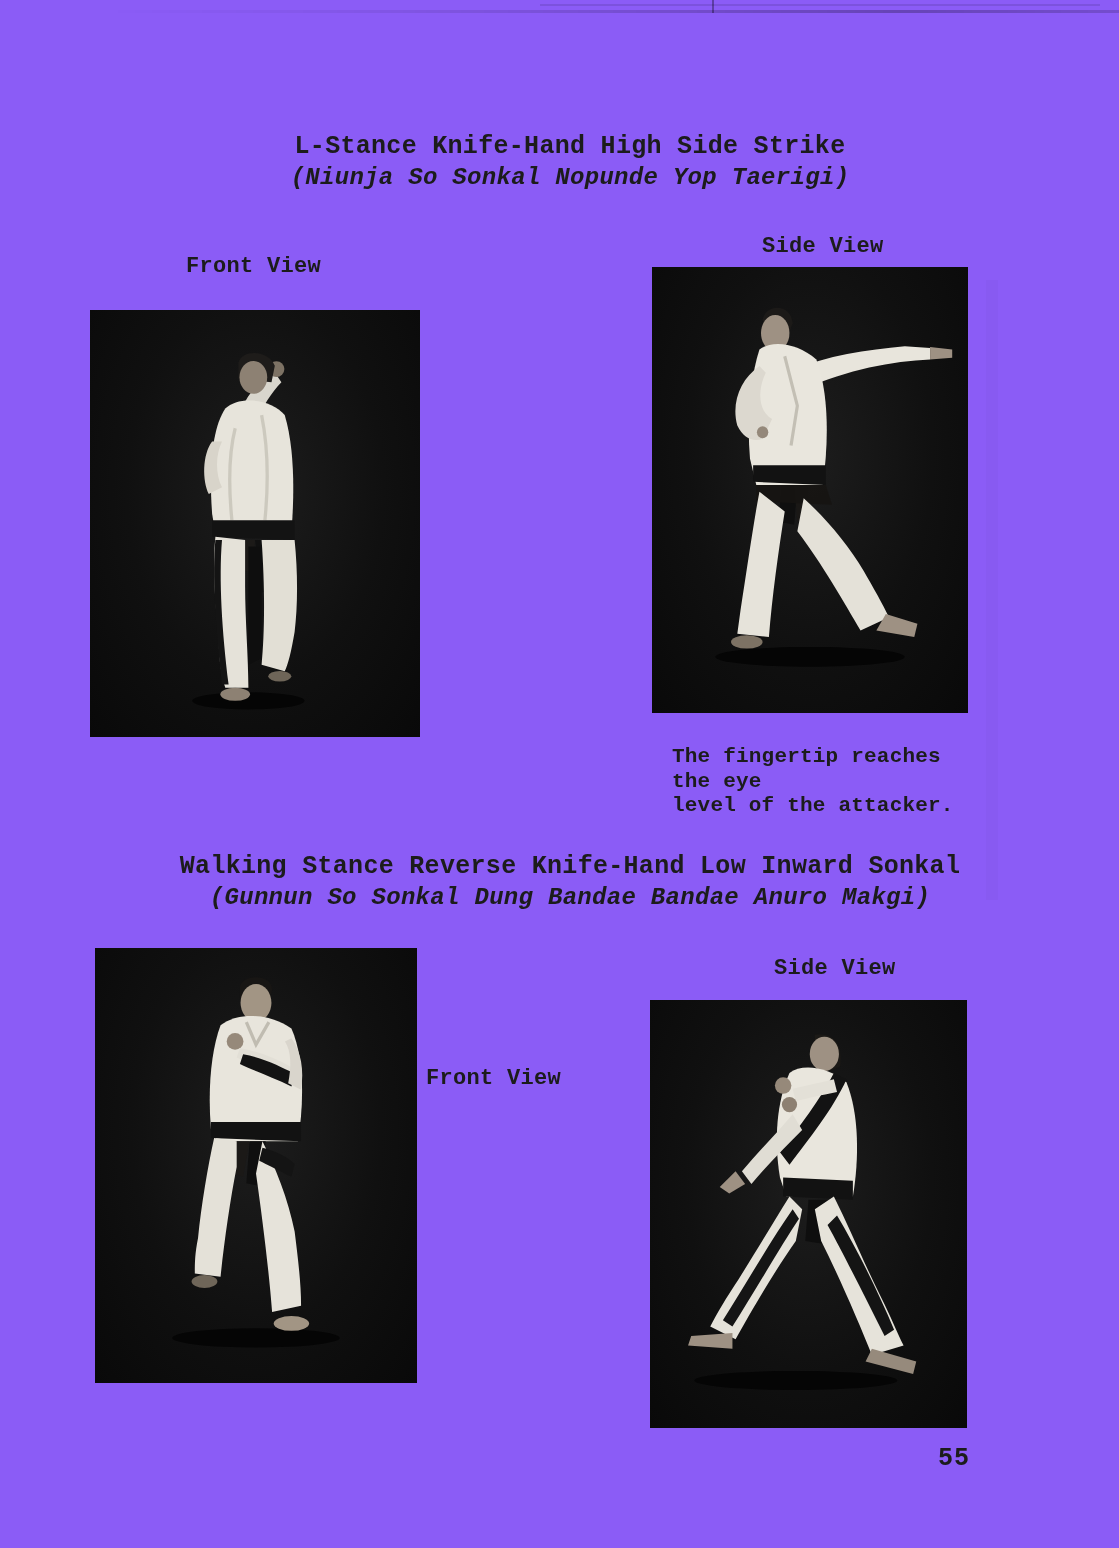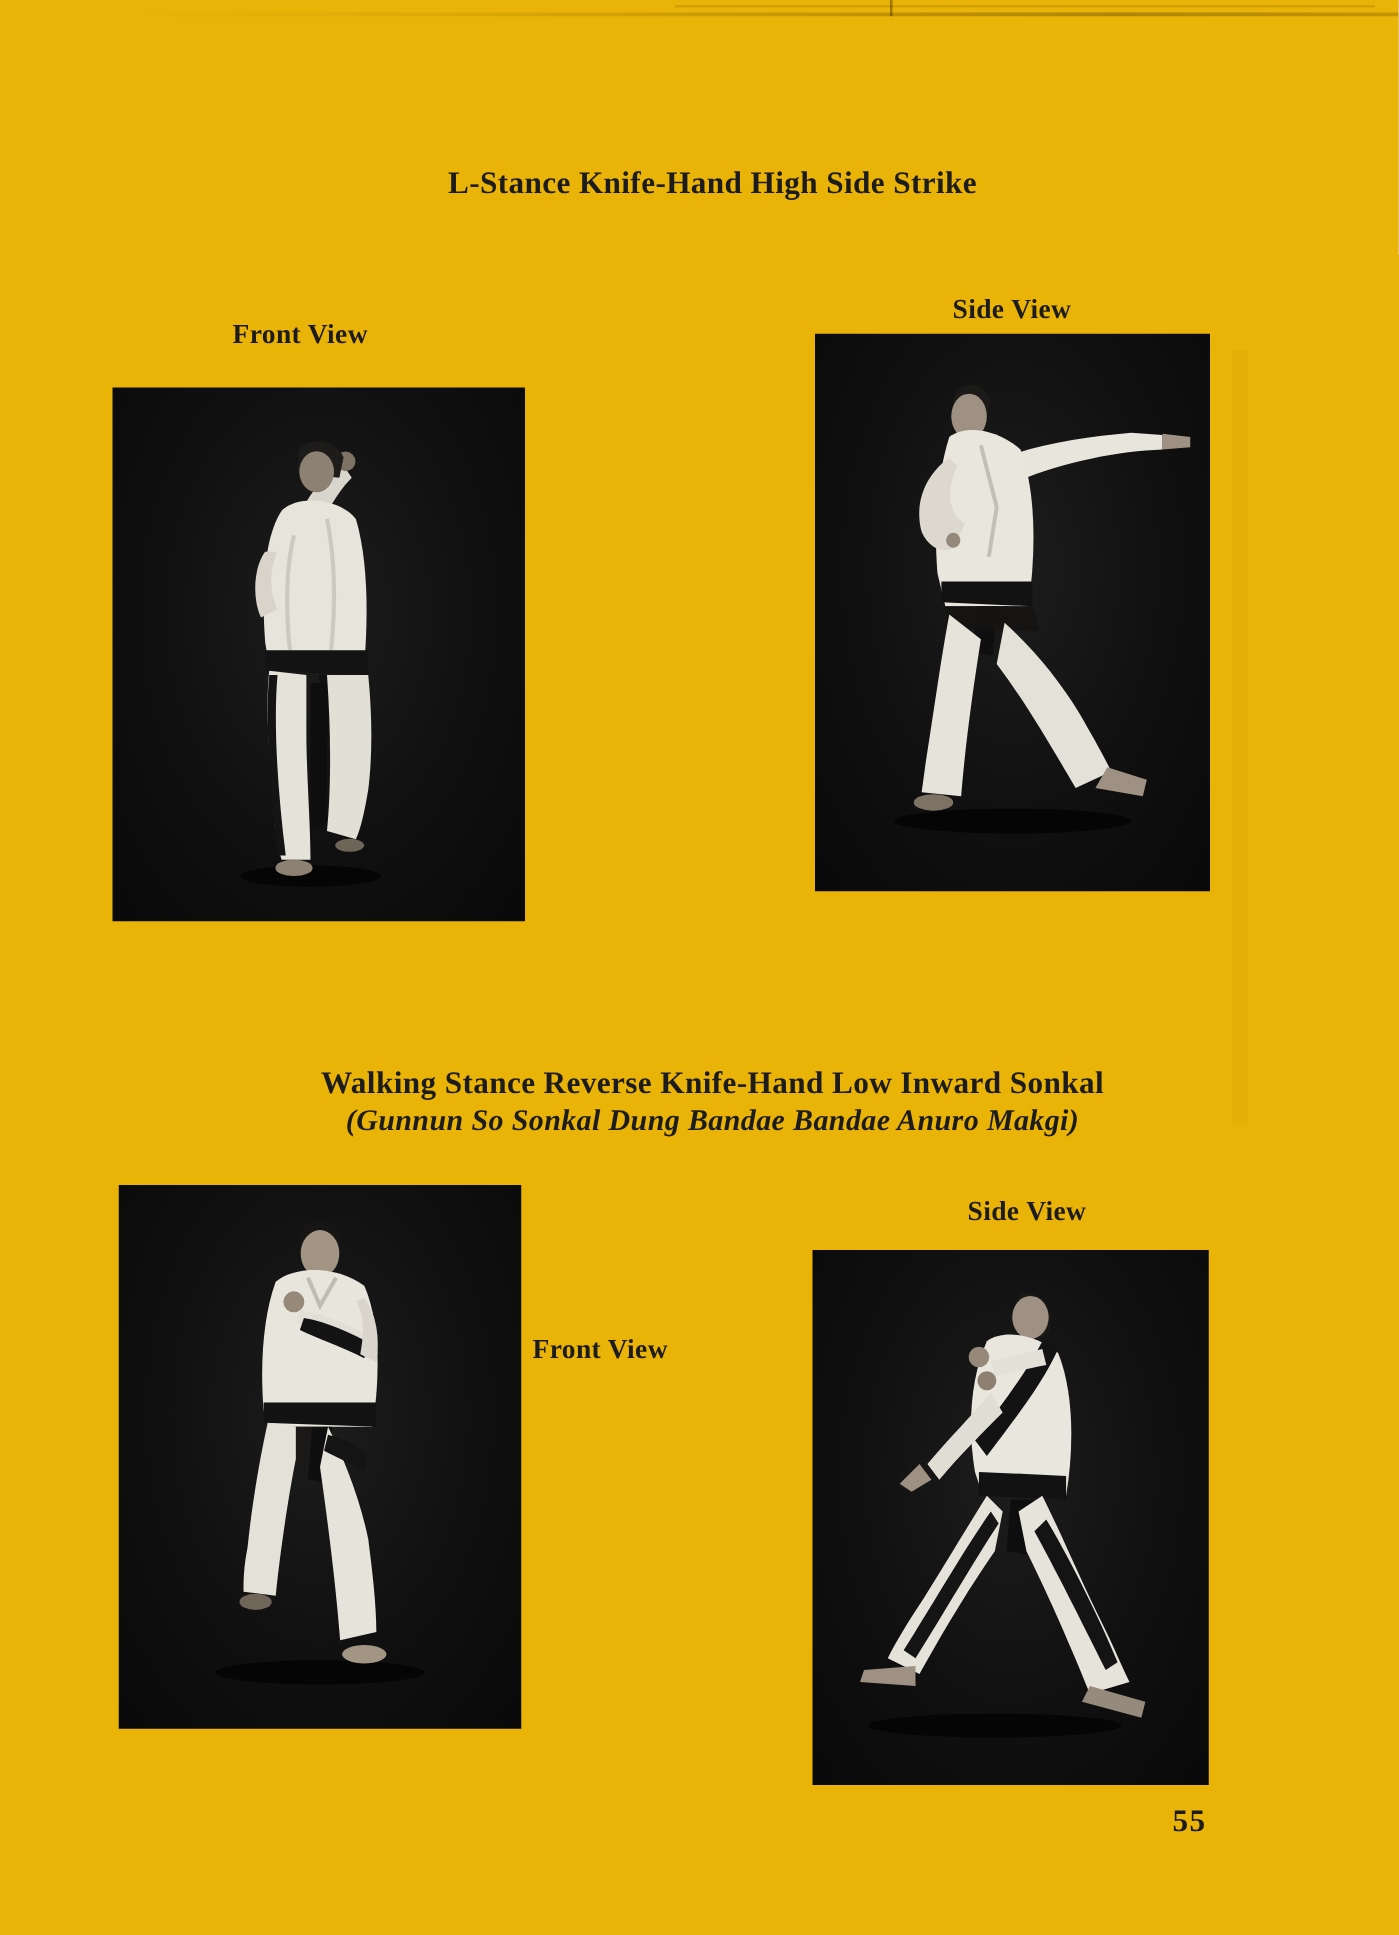--- a/index.html
+++ b/index.html
@@ -1,21 +1,21 @@
 <!DOCTYPE html>
 <html><head>
 <meta charset="utf-8">
 <style>
   html,body { margin:0; padding:0; background:#e8e8e8; }
   .page {
     position:relative;
     width:1119px; height:1548px;
     margin:0 auto;
-    background:#eab308;
-    font-family:Liberation Serif, serif;
+    background:#8b5cf6;
+    font-family:Liberation Mono, monospace;
     color:#1c1c1c;
     overflow:hidden;
   }
   
   .scan-streak-a { position:absolute; top:10px; left:110px; width:1009px; height:3px;
     background:linear-gradient(90deg, rgba(0,0,0,0) 0%, rgba(0,0,0,0.06) 25%, rgba(0,0,0,0.16) 55%, rgba(0,0,0,0.26) 78%, rgba(0,0,0,0.16) 100%);
     filter:blur(0.5px); }
   .scan-streak-b { position:absolute; top:4px; left:540px; width:560px; height:2px; background:rgba(0,0,0,0.10); filter:blur(0.5px); }
   .scan-tick { position:absolute; top:0; left:712px; width:2px; height:13px; background:rgba(0,0,0,0.32); }
   .scan-smudge { position:absolute; top:280px; left:986px; width:12px; height:620px; background:rgba(0,0,0,0.02); }
@@ -50,20 +50,21 @@
 
 <div class="page">
 
   <div class="scan-streak-a"></div>
   <div class="scan-streak-b"></div>
   <div class="scan-tick"></div>
   <div class="scan-smudge"></div>
 
   <div class="title-block t1">
     <div class="title-line">L-Stance Knife-Hand High Side Strike</div>
+    <div class="subtitle-line">(Niunja So Sonkal Nopunde Yop Taerigi)</div>
   </div>
 
   <div class="view-label label-front-1">Front View</div>
   <div class="view-label label-side-1">Side View</div>
 
   <figure class="photo photo-1" style="margin:0">
     <svg viewBox="0 0 100 130" preserveAspectRatio="none">
       <ellipse cx="48" cy="119" rx="17" ry="2.6" fill="#050505"></ellipse>
 
       <path d="M46,30 C48,25 52,21 56,19 L58,22 C55,25 52,30 51,33 Z" fill="#d9d6cd"></path>
@@ -113,20 +114,22 @@
       <path d="M33,66 L55,66 L57,72 L33,71 Z" fill="#161412" opacity="0.85"></path>
 
       <path d="M48,70 C55,76 62,84 67,92 C70,97 73,102 75,106 L66,110 C61,102 54,90 46,80 Z" fill="#e4e1d8"></path>
       <path d="M74,105 L84,108 L83,112 L71,110 Z" fill="#9e9183"></path>
 
       <path d="M34,68 C32,78 30,92 28,104 L27,111 L37,112 C38,100 40,86 42,74 Z" fill="#e6e3da"></path>
       <ellipse cx="30" cy="113.5" rx="5" ry="2" fill="#7d7264"></ellipse>
     </svg>
   </figure>
 
+  <p class="caption caption-1">The fingertip reaches the eye
+level of the attacker.</p>
 
   <div class="title-block t2">
     <div class="title-line">Walking Stance Reverse Knife-Hand Low Inward Sonkal</div>
     <div class="subtitle-line">(Gunnun So Sonkal Dung Bandae Bandae Anuro Makgi)</div>
   </div>
 
   <div class="view-label label-side-2">Side View</div>
   <div class="view-label label-front-2">Front View</div>
 
   <figure class="photo photo-3" style="margin:0">

